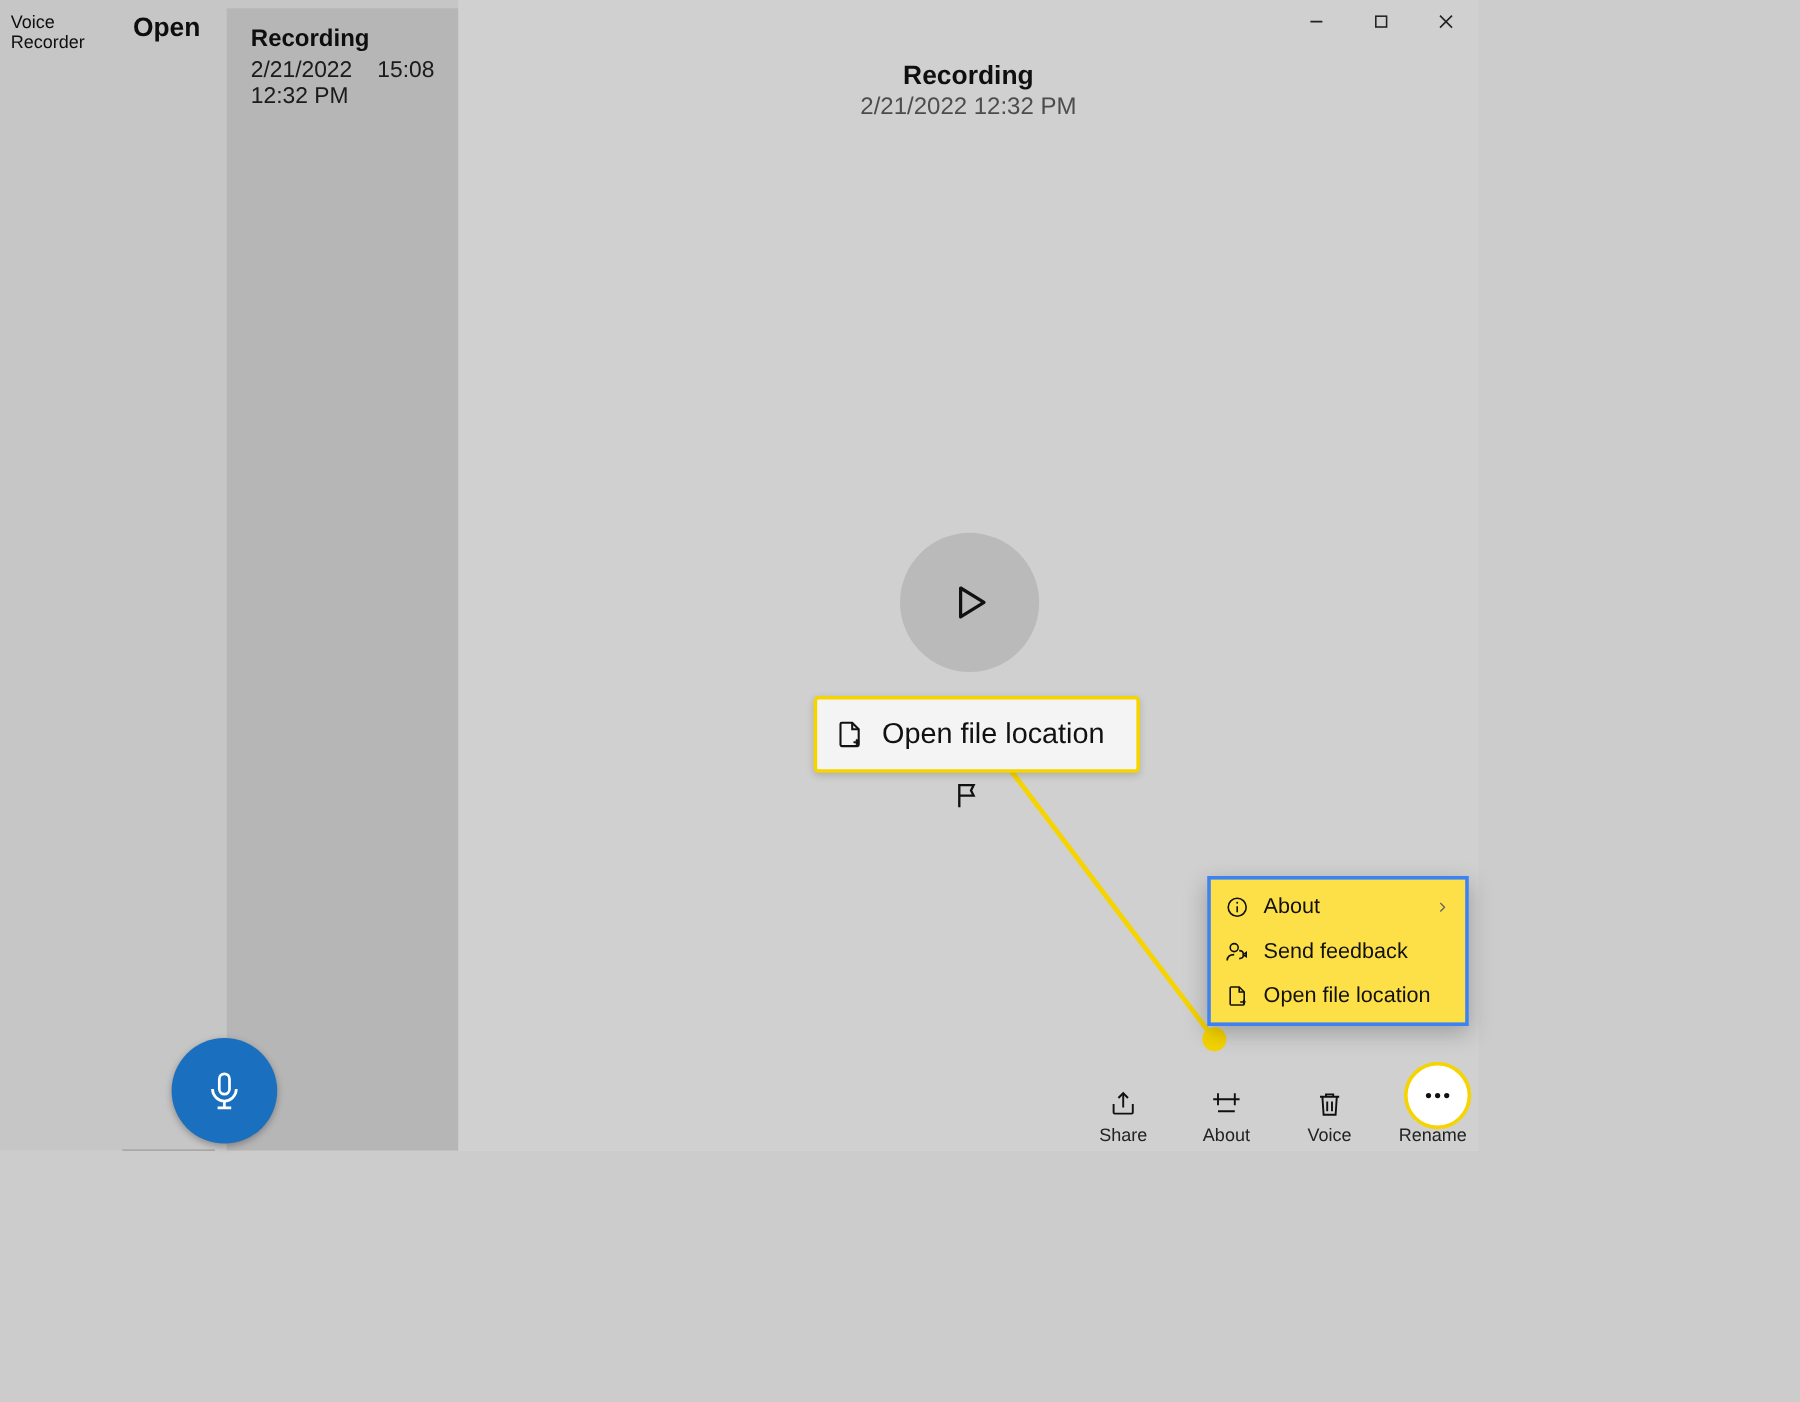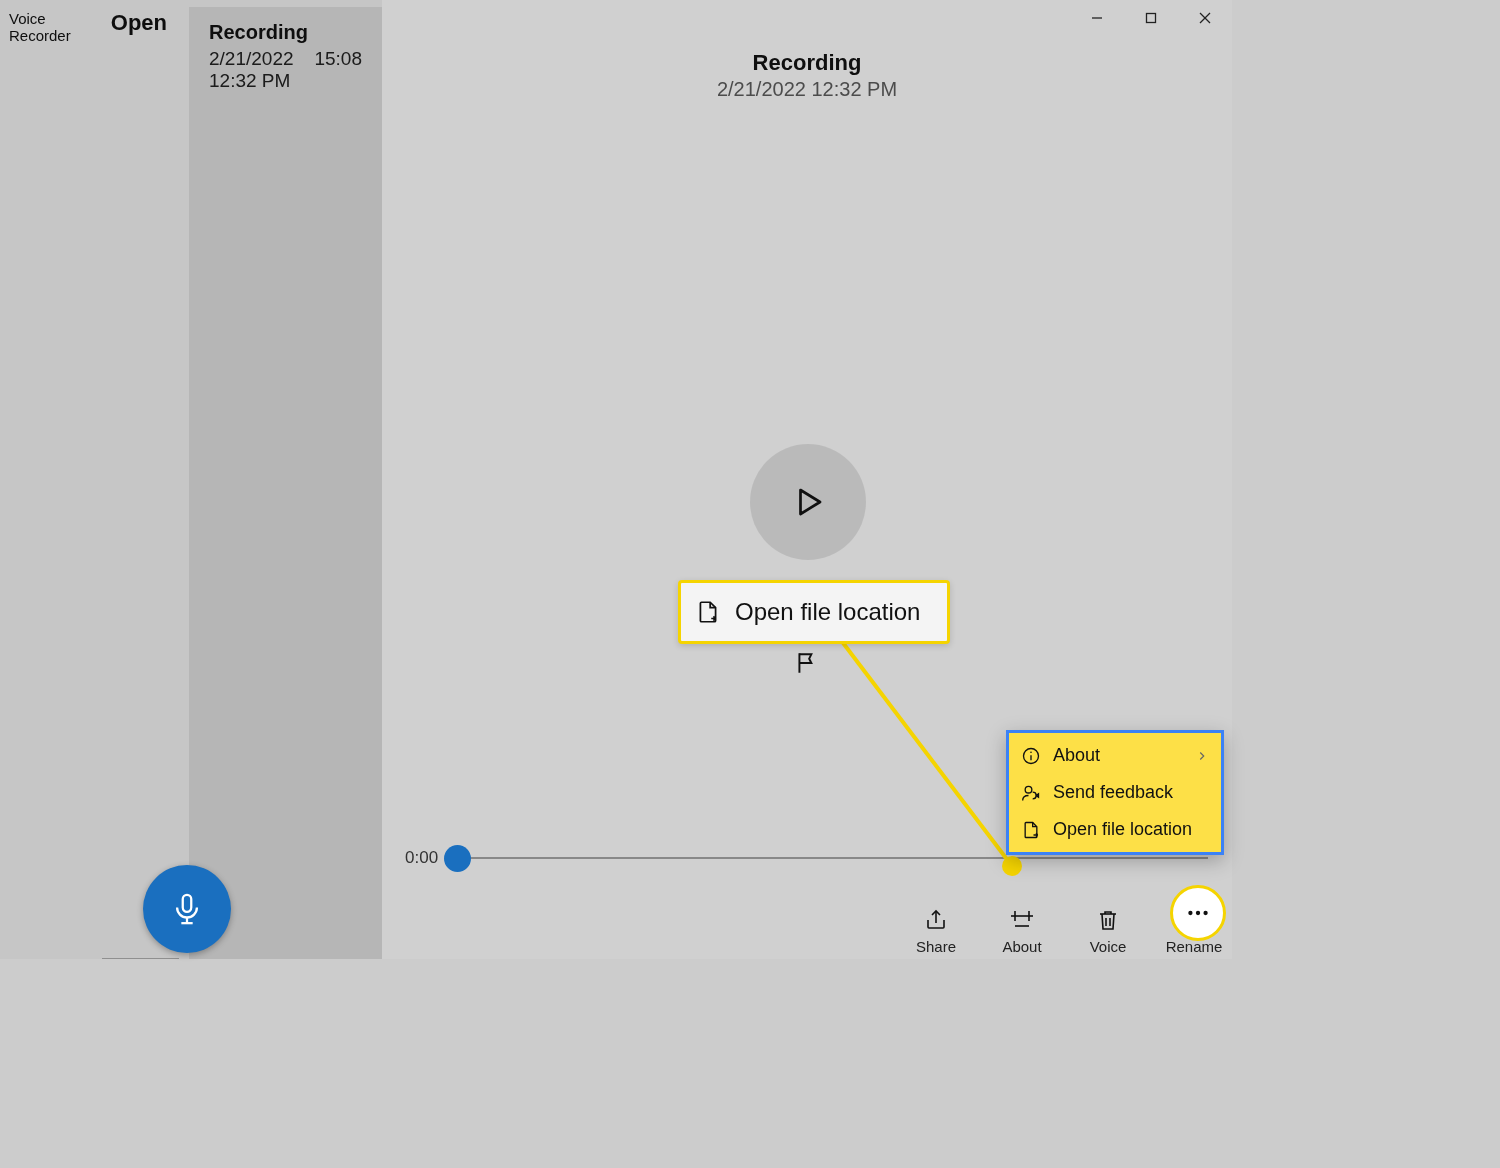--- a/index.html
+++ b/index.html
@@ -351,26 +351,20 @@
         <path d="M15 18l4 0m0 0l-2-2m2 2l-2 2"></path>
       </svg>
       <span class="lbl">Open file location</span>
     </div>
 
     <svg class="connector" width="850" height="960">
       <line x1="452" y1="631" x2="630" y2="866" stroke="#f5d400" stroke-width="4"></line>
       <circle cx="630" cy="866" r="10" fill="#f5d400"></circle>
     </svg>
 
-    <div class="timeline">
-      <span class="t0">0:00</span>
-      <div class="track">
-        <div class="thumb"></div>
-      </div>
-    </div>
 
     <div class="toolbar">
       <div class="tool">
         <svg width="24" height="24" viewBox="0 0 24 24" fill="none" stroke="#111" stroke-width="1.6">
           <path d="M4 12v7a1 1 0 0 0 1 1h14a1 1 0 0 0 1-1v-7"></path>
           <path d="M12 3v12"></path>
           <path d="M8 7l4-4 4 4"></path>
         </svg>
         <span>Share</span>
       </div>

